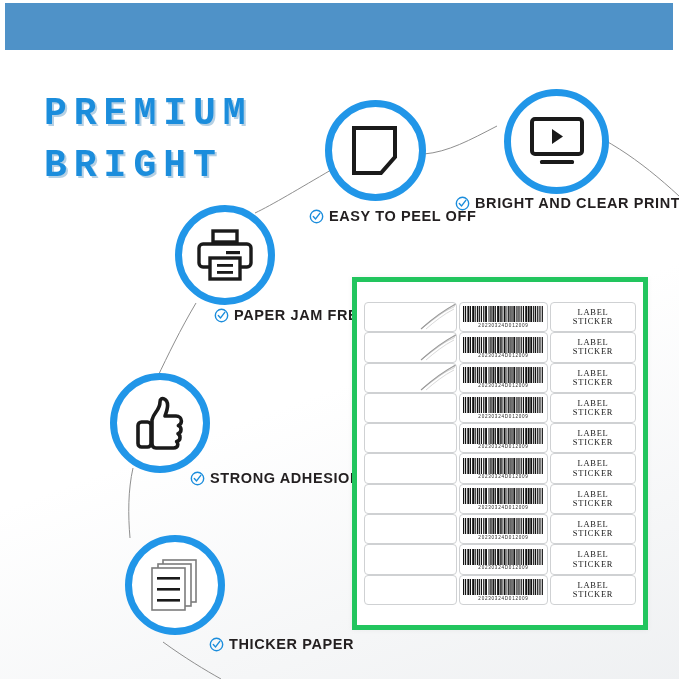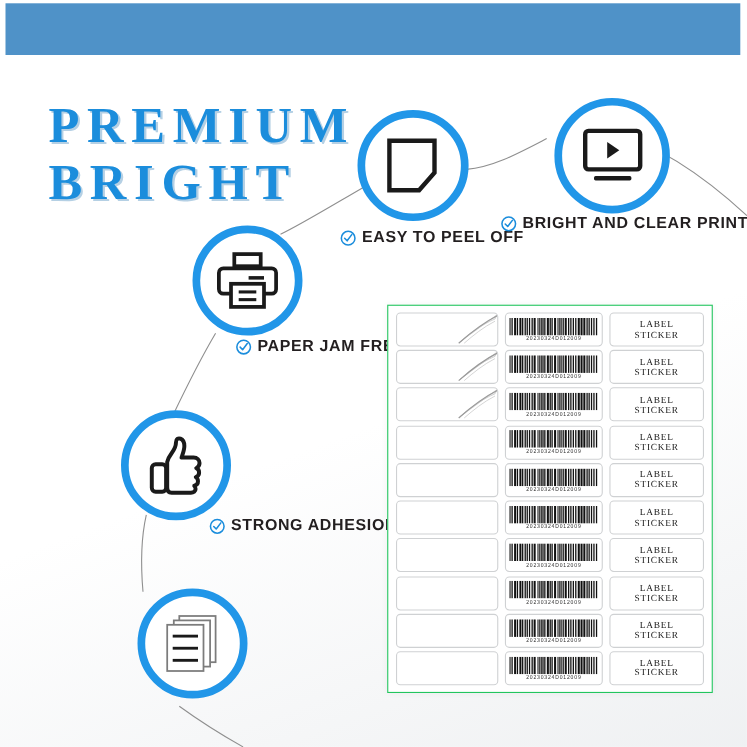--- a/index.html
+++ b/index.html
@@ -40,23 +40,23 @@
   }
 
   
   .headline {
     position: absolute;
     left: 44px;
     top: 88px;
     width: 330px;
   }
   .headline-line {
-    font-family: Liberation Serif, serif;
+    font-family: Liberation Mono, monospace;
     font-weight: 700;
-    font-size: 46px;
+    font-size: 38px;
     line-height: 52px;
     letter-spacing: 7px;
     color: #1b8ddc;
     text-shadow: 2px 2px 0 rgba(120,170,205,0.55);
     white-space: nowrap;
   }
 
   
   .connectors {
     position: absolute;
@@ -97,23 +97,23 @@
   }
 
   
   .label-sheet {
     position: absolute;
     left: 352px;
     top: 277px;
     width: 296px;
     height: 353px;
     background: #ffffff;
-    border: 1px solid #22c55e;
+    border: 5px solid #22c55e;
     box-sizing: border-box;
-    padding: 6px 7px;
+    padding: 20px 7px;
     display: flex;
     flex-direction: column;
     justify-content: space-between;
     box-shadow: 0 0 6px rgba(0,0,0,0.05);
   }
   .sheet-row {
     display: flex;
     align-items: stretch;
     justify-content: space-between;
     height: 31px;
@@ -278,20 +278,27 @@
       <svg width="58" height="56" viewBox="0 0 58 56">
         <rect x="17" y="3" width="33" height="42" fill="#ffffff" stroke="#7c7c7c" stroke-width="1.6"></rect>
         <rect x="12" y="7" width="33" height="42" fill="#ffffff" stroke="#7c7c7c" stroke-width="1.6"></rect>
         <rect x="6" y="11" width="33" height="42" fill="#ffffff" stroke="#7c7c7c" stroke-width="1.6"></rect>
         <rect x="11" y="20" width="23" height="2.6" fill="#1a1a1a"></rect>
         <rect x="11" y="31" width="23" height="2.6" fill="#1a1a1a"></rect>
         <rect x="11" y="42" width="23" height="2.6" fill="#1a1a1a"></rect>
       </svg>
     </span>
   </div>
+  <div class="feature-label" style="left:209px; top:636px;">
+    <svg class="check-icon" width="15" height="15" viewBox="0 0 16 16">
+      <circle cx="8" cy="8" r="6.6" fill="none" stroke="#1b8ddc" stroke-width="1.5"></circle>
+      <path d="M4.6 8.1 L7 10.6 L11.5 4.6" fill="none" stroke="#1b8ddc" stroke-width="1.5" stroke-linecap="round" stroke-linejoin="round"></path>
+    </svg>
+    <span class="label-text">THICKER PAPER</span>
+  </div>
 
   <div class="label-sheet" id="label-sheet">
       <div class="sheet-row">
         <div class="cell cell-blank">
           <svg class="peel" viewBox="0 0 46 30">
             <defs>
               <linearGradient id="pg" x1="0" y1="0" x2="1" y2="1">
                 <stop offset="0%" stop-color="#ffffff"></stop>
                 <stop offset="60%" stop-color="#f2f2f2"></stop>
                 <stop offset="100%" stop-color="#d8d8d8"></stop>

